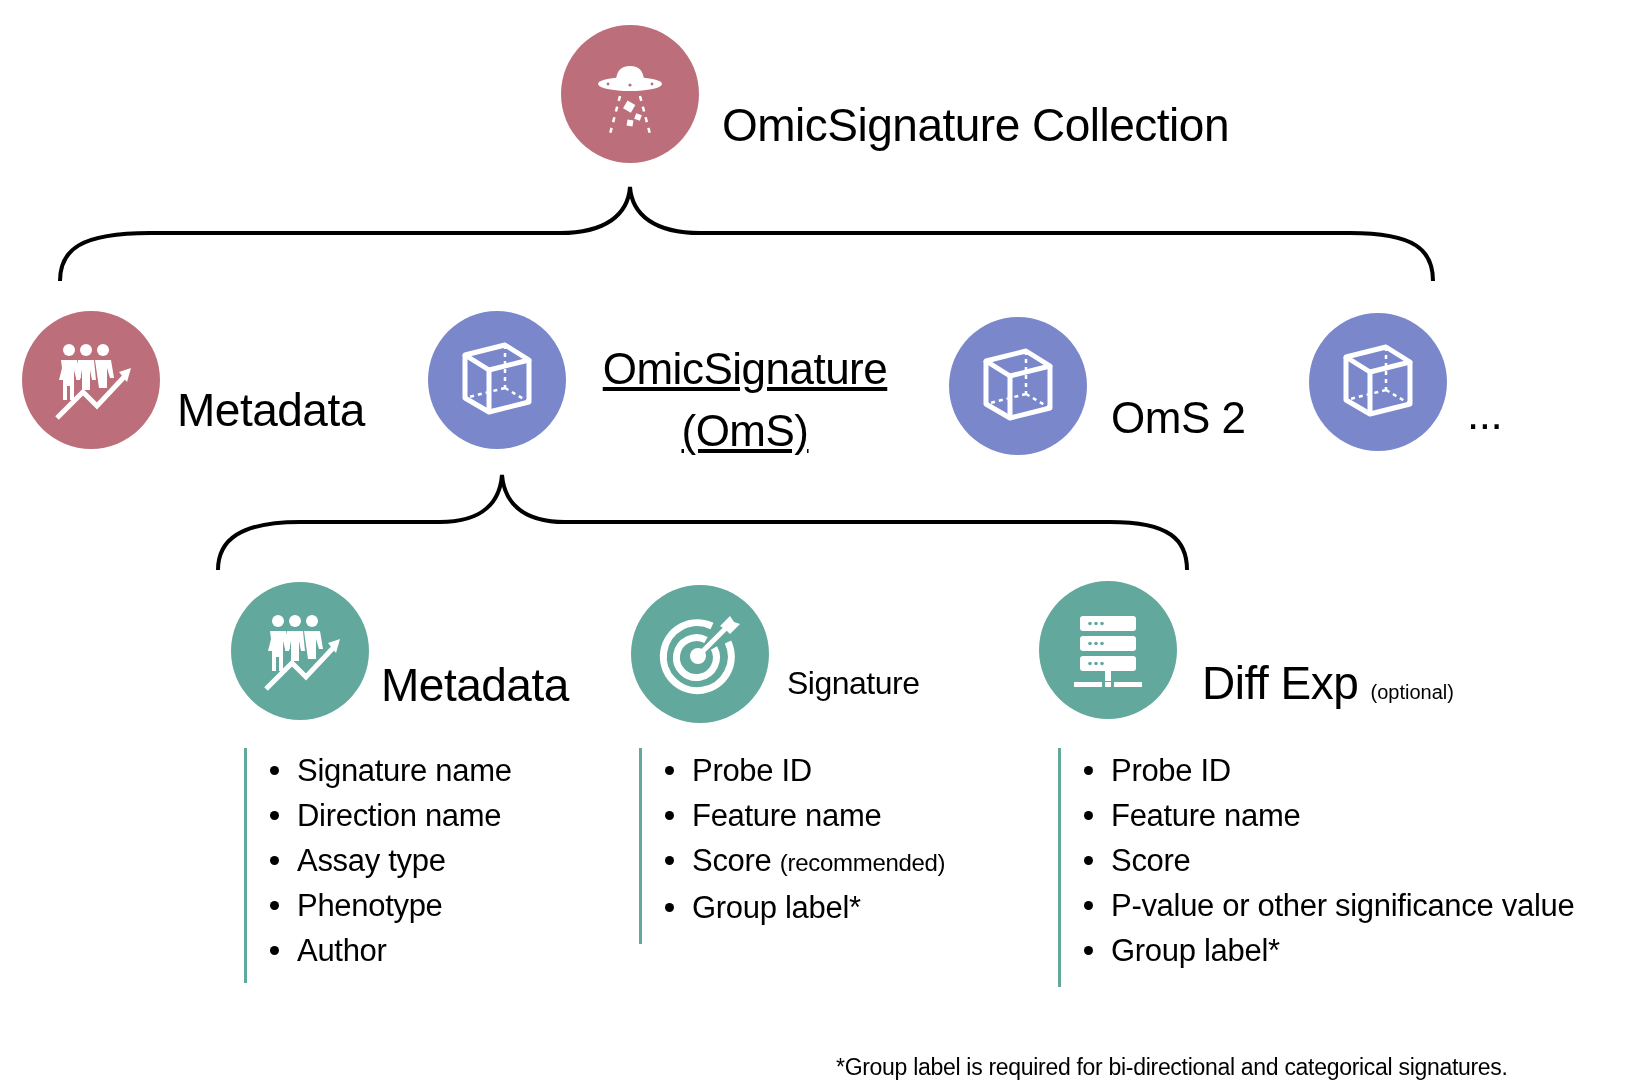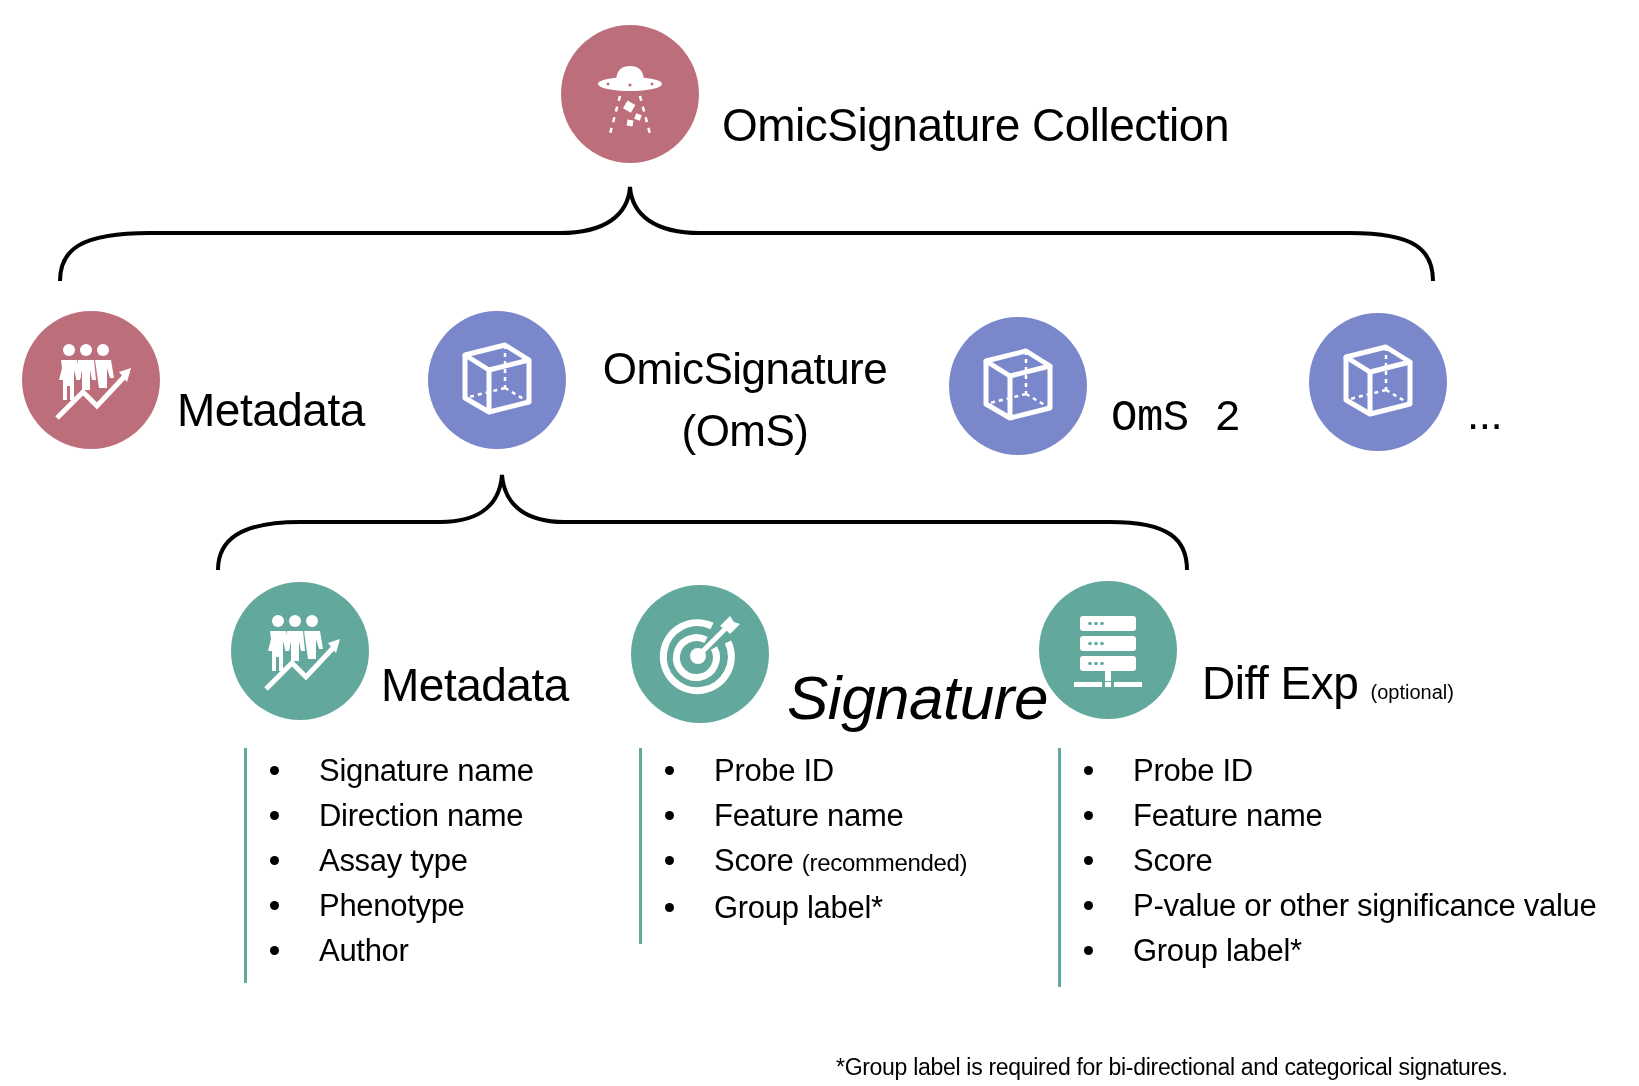--- a/index.html
+++ b/index.html
@@ -1,30 +1,30 @@
 <!DOCTYPE html>
 <html><head>
 <meta charset="utf-8">
 <style>
   html, body { margin: 0; padding: 0; background: #ffffff; }
   body { width: 1639px; height: 1086px; position: relative; overflow: hidden;
          font-family: "Liberation Sans", sans-serif; color: #000; }
-  .abs { position: absolute; }
+  .abs { position: absolute; text-decoration: underline; }
   .circle { position: absolute; width: 138px; height: 138px; border-radius: 50%;
             display: flex; align-items: center; justify-content: center; }
   .circle svg { width: 100px; height: 100px; }
   .pink { background: #BC6F7B; }
   .blue { background: #7A87CB; }
   .teal { background: #62A89C; }
   .label { position: absolute; font-size: 44px; line-height: 1; white-space: nowrap; letter-spacing: -0.5px; margin-top: 32px; }
   .small { font-size: 20px; letter-spacing: 0; }
   .braces { position: absolute; left: 0; top: 0; width: 1639px; height: 1086px; pointer-events: none; }
   .list { position: absolute; margin: 0; padding: 0; list-style: none; }
   .list .bar { position: absolute; left: 0; top: 0; bottom: 0; width: 3px; background: #62A89C; }
-  .list li { position: relative; font-size: 31px; line-height: 45px; padding-left: 75px; white-space: nowrap; letter-spacing: -0.3px; }
+  .list li { position: relative; font-size: 31px; line-height: 45px; padding-left: 53px; white-space: nowrap; letter-spacing: -0.3px; }
   .list li .dot { position: absolute; left: 26px; top: 18px; width: 9px; height: 9px; border-radius: 50%; background: #000; }
   .list li .note { font-size: 24px; margin-top: 21px; }
   .footnote { position: absolute; left: 836px; top: 1054px; font-size: 23px; white-space: nowrap; letter-spacing: -0.3px; }
 </style>
 </head>
 <body>
 
 <svg class="braces" viewBox="0 0 1639 1086">
   <path d="M 60 281 C 60 250, 80 233, 150 233 L 560 233 C 605 233, 628 215, 630 187 C 632 215, 655 233, 700 233 L 1350 233 C 1415 233, 1433 250, 1433 281" fill="none" stroke="#000" stroke-width="4"></path>
   <path d="M 218 570 C 218 540, 240 522, 300 522 L 440 522 C 485 522, 500 500, 502 475 C 504 500, 520 522, 565 522 L 1110 522 C 1170 522, 1187 540, 1187 570" fill="none" stroke="#000" stroke-width="4"></path>
@@ -90,21 +90,21 @@
       <polyline points="18,25 18,68 42,82 82,72 82,30" stroke-width="5" stroke-linejoin="round"></polyline>
       <line x1="42" y1="40" x2="42" y2="82" stroke-width="5"></line>
       <g stroke-width="2.5" stroke-dasharray="4 4">
         <line x1="58" y1="15" x2="58" y2="58"></line>
         <line x1="58" y1="58" x2="18" y2="68"></line>
         <line x1="58" y1="58" x2="82" y2="72"></line>
       </g>
     </g>
   </svg>
 </div>
-<div class="label" style="left:1111px; top:364px;font-family:Liberation Mono, monospace;">OmS 2</div>
+<div class="label" style="left:1111px; top:364px;">OmS 2</div>
 
 <div class="circle blue" style="left:1309px; top:313px;">
   <svg viewBox="0 0 100 100">
     <g fill="none" stroke="#fff">
       <polygon points="18,25 58,15 82,30 42,40" stroke-width="5" stroke-linejoin="round"></polygon>
       <polyline points="18,25 18,68 42,82 82,72 82,30" stroke-width="5" stroke-linejoin="round"></polyline>
       <line x1="42" y1="40" x2="42" y2="82" stroke-width="5"></line>
       <g stroke-width="2.5" stroke-dasharray="4 4">
         <line x1="58" y1="15" x2="58" y2="58"></line>
         <line x1="58" y1="58" x2="18" y2="68"></line>
@@ -135,21 +135,21 @@
   <svg viewBox="0 0 100 100">
     <g fill="none" stroke="#fff" stroke-width="7">
       <path d="M78 38 A34 34 0 1 1 62 22"></path>
       <path d="M64 44 A20 20 0 1 1 56 36"></path>
     </g>
     <circle cx="48" cy="52" r="8" fill="#fff"></circle>
     <line x1="50" y1="50" x2="76" y2="24" stroke="#fff" stroke-width="5"></line>
     <polygon points="70,22 80,12 84,18 90,20 80,30 76,26" fill="#fff"></polygon>
   </svg>
 </div>
-<div class="label" style="left:787px; top:635px; font-size:62px;font-style:italic;">Signature</div>
+<div class="label" style="left:787px; top:635px; font-size:32px;">Signature</div>
 
 <div class="circle teal" style="left:1039px; top:581px;">
   <svg viewBox="0 0 100 100">
     <g fill="#fff">
       <rect x="22" y="16" width="56" height="15" rx="3"></rect>
       <rect x="22" y="36" width="56" height="15" rx="3"></rect>
       <rect x="22" y="56" width="56" height="15" rx="3"></rect>
       <rect x="47" y="71" width="6" height="10"></rect>
       <rect x="16" y="82" width="28" height="5"></rect>
       <rect x="47" y="82" width="6" height="5"></rect>

